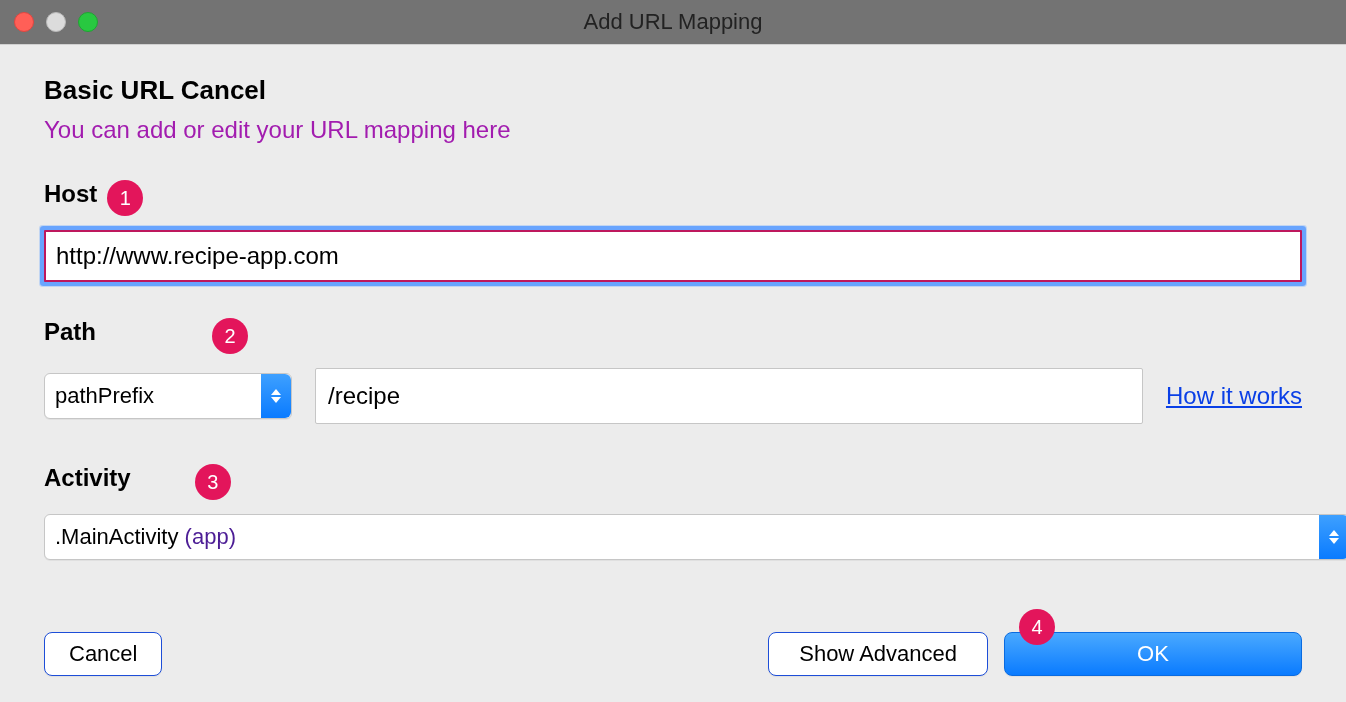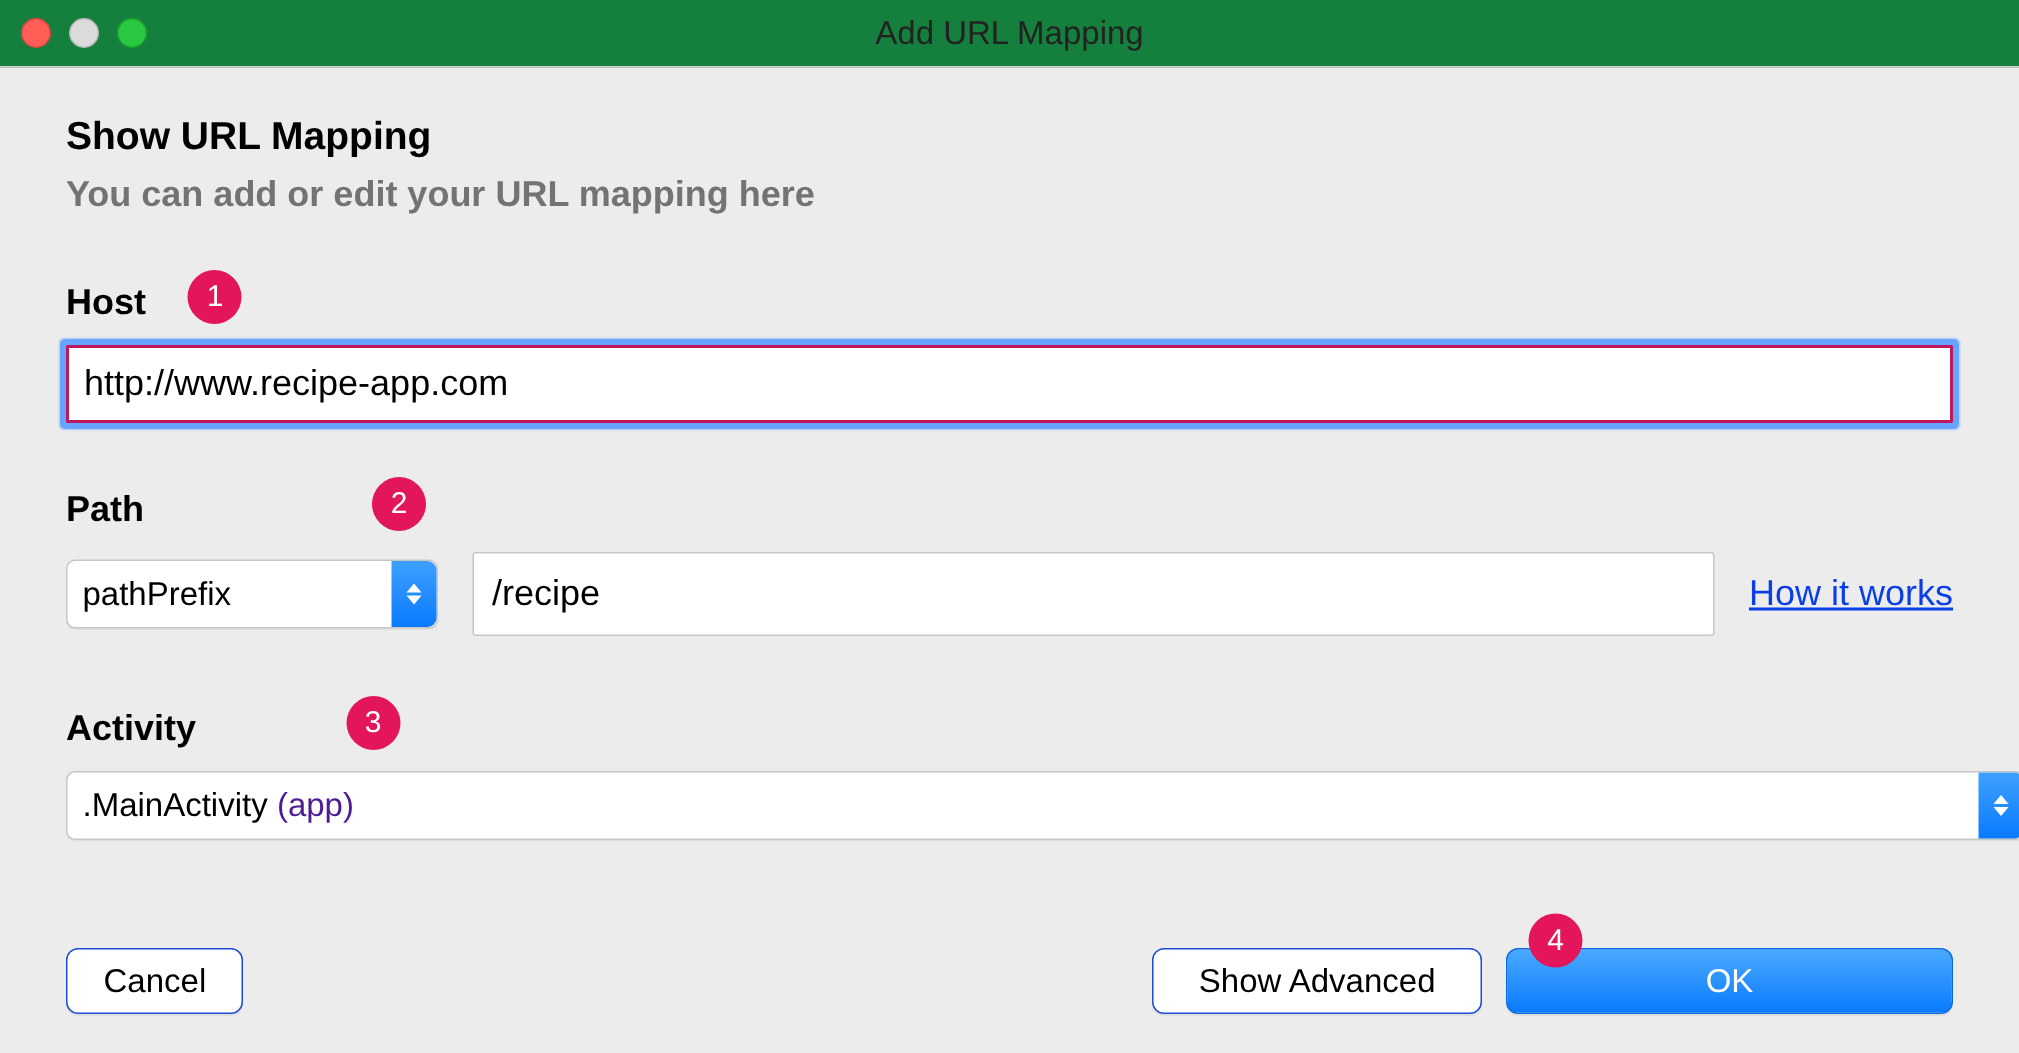--- a/index.html
+++ b/index.html
@@ -10,21 +10,21 @@
     font-family: "Lucida Grande", "Helvetica Neue", Arial, sans-serif;
     background: #ececec;
     color: #000;
     overflow: hidden;
   }
 
   
   .titlebar {
     position: relative;
     height: 44px;
-    background: #15803d;
+    background: #737373;
     border-bottom: 1px solid #d0d0d0;
     display: flex;
     align-items: center;
     justify-content: flex-end;
   }
   .traffic-lights {
     position: absolute;
     left: 14px;
     top: 12px;
     display: flex;
@@ -51,31 +51,31 @@
   }
 
   .heading {
     font-size: 26px;
     font-weight: 700;
     color:#000;
   }
   .subheading {
     margin-top: 10px;
     font-size: 24px;
-    font-weight: 700;
-    color:#737373;
+    font-weight: 400;
+    color:#a21caf;
   }
 
   .label {
     font-size: 24px;
     font-weight: 700;
     color:#000;
     display:flex;
-    align-items:flex-end;
-    gap: 28px;
+    align-items:flex-start;
+    gap: 10px;
   }
 
   .field-host { margin-top: 36px; }
   .field-path { margin-top: 36px; }
   .field-activity { margin-top: 40px; }
 
   .host-input {
     margin-top: 14px;
     width: 100%;
     box-sizing: border-box;
@@ -217,21 +217,21 @@
   <div class="traffic-lights">
     <div class="tl red"></div>
     <div class="tl gray"></div>
     <div class="tl green"></div>
   </div>
   <div class="title-text">Add URL Mapping</div>
 </div>
 
 <div class="content">
 
-  <div class="heading">Show URL Mapping</div>
+  <div class="heading">Basic URL Cancel</div>
   <div class="subheading">You can add or edit your URL mapping here</div>
 
   <div class="field-host">
     <div class="label">
       <span>Host</span>
       <span class="badge">1</span>
     </div>
     <input class="host-input" type="text" value="http://www.recipe-app.com" style="">
   </div>
 

